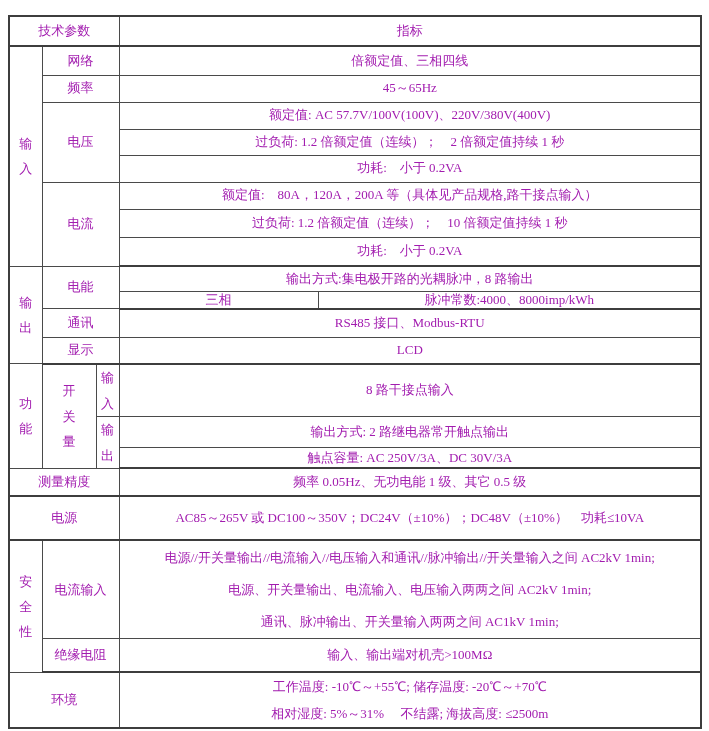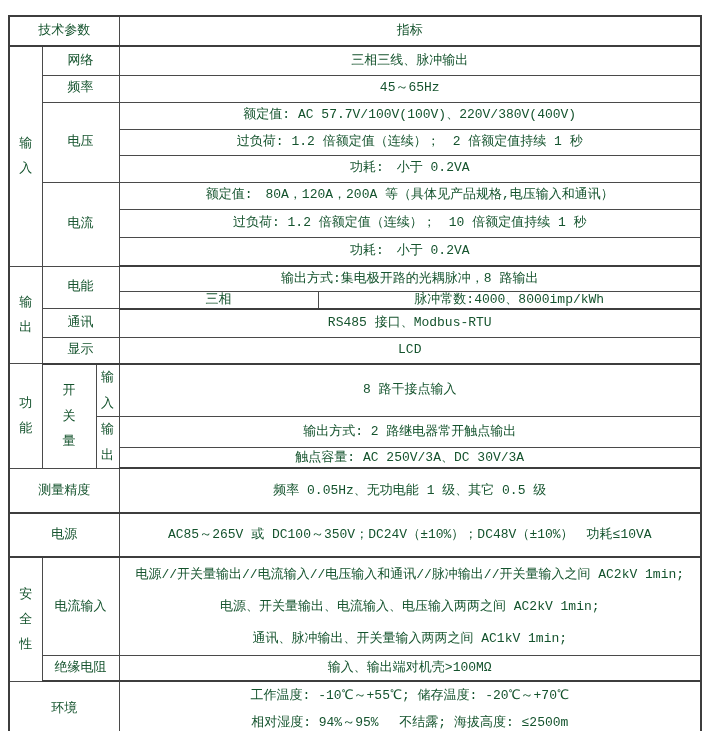--- a/index.html
+++ b/index.html
@@ -1,21 +1,21 @@
 <!DOCTYPE html>
 <html><head>
 <meta charset="utf-8">
 <style>
   html, body { margin: 0; padding: 0; background: #ffffff; }
   .page {
     width: 709px; height: 731px;
     position: relative;
     background: #ffffff;
-    font-family: Liberation Mono, monospace;
-    color: #14532d;
+    font-family: Liberation Serif, serif;
+    color: #a21caf;
   }
   table.spec {
     position: absolute; left: 8px; top: 15px;
     width: 692px;
     border-collapse: collapse;
     table-layout: fixed;
     border: 2px solid #3d3d3d;
   }
   table.spec td {
     border: 1px solid #4a4a4a;
@@ -53,39 +53,39 @@
 
     <tbody>
         <tr class="tb" style="height:30px">
       <td colspan="3">技术参数</td>
       <td colspan="2">指标</td>
     </tr>
 
     <tr style="height:29px">
       <td rowspan="8"><span class="vtext">输入</span></td>
       <td colspan="2">网络</td>
-      <td colspan="2">三相三线、脉冲输出</td>
+      <td colspan="2">倍额定值、三相四线</td>
     </tr>
     <tr style="height:27px">
       <td colspan="2">频率</td>
       <td colspan="2">45～65Hz</td>
     </tr>
     <tr style="height:27px">
       <td colspan="2" rowspan="3">电压</td>
       <td colspan="2">额定值: AC 57.7V/100V(100V)、220V/380V(400V)</td>
     </tr>
     <tr style="height:26px">
       <td colspan="2">过负荷: 1.2 倍额定值（连续）；　2 倍额定值持续 1 秒</td>
     </tr>
     <tr style="height:27px">
       <td colspan="2">功耗:　小于 0.2VA</td>
     </tr>
     <tr style="height:27px">
       <td colspan="2" rowspan="3">电流</td>
-      <td colspan="2">额定值:　80A，120A，200A 等（具体见产品规格,电压输入和通讯）</td>
+      <td colspan="2">额定值:　80A，120A，200A 等（具体见产品规格,路干接点输入）</td>
     </tr>
     <tr style="height:28px">
       <td colspan="2">过负荷: 1.2 倍额定值（连续）；　10 倍额定值持续 1 秒</td>
     </tr>
     <tr class="tb" style="height:29px">
       <td colspan="2">功耗:　小于 0.2VA</td>
     </tr>
 
     <tr style="height:25px">
       <td rowspan="4"><span class="vtext">输出</span></td>
@@ -112,46 +112,46 @@
       <td colspan="2">8 路干接点输入</td>
     </tr>
     <tr style="height:30px">
       <td rowspan="2"><span class="vtext">输出</span></td>
       <td colspan="2">输出方式: 2 路继电器常开触点输出</td>
     </tr>
     <tr class="tb" style="height:20px">
       <td colspan="2">触点容量: AC 250V/3A、DC 30V/3A</td>
     </tr>
 
-    <tr class="tb" style="height:45px">
+    <tr class="tb" style="height:28px">
       <td colspan="3">测量精度</td>
       <td colspan="2">频率 0.05Hz、无功电能 1 级、其它 0.5 级</td>
     </tr>
 
     <tr class="tb" style="height:44px">
       <td colspan="3">电源</td>
       <td colspan="2">AC85～265V 或 DC100～350V；DC24V（±10%）；DC48V（±10%）　功耗≤10VA</td>
     </tr>
 
     <tr style="height:98px">
       <td rowspan="2"><span class="vtext">安全性</span></td>
       <td colspan="2">电流输入</td>
       <td colspan="2" class="multiline">
         <div class="ml">电源//开关量输出//电流输入//电压输入和通讯//脉冲输出//开关量输入之间 AC2kV 1min;</div>
         <div class="ml">电源、开关量输出、电流输入、电压输入两两之间 AC2kV 1min;</div>
         <div class="ml">通讯、脉冲输出、开关量输入两两之间 AC1kV 1min;</div>
       </td>
     </tr>
-    <tr class="tb" style="height:26px">
+    <tr class="tb" style="height:34px">
       <td colspan="2">绝缘电阻</td>
       <td colspan="2" class="multiline">输入、输出端对机壳&gt;100MΩ</td>
     </tr>
 
     <tr style="height:55px">
       <td colspan="3">环境</td>
       <td colspan="2" class="multiline">
         <div class="ml2">工作温度: -10℃～+55℃; 储存温度: -20℃～+70℃</div>
-        <div class="ml2">相对湿度: 94%～95%　 不结露; 海拔高度: ≤2500m</div>
+        <div class="ml2">相对湿度: 5%～31%　 不结露; 海拔高度: ≤2500m</div>
       </td>
     </tr>
   </tbody>
     </table>
 </div>
 
 </body></html>

